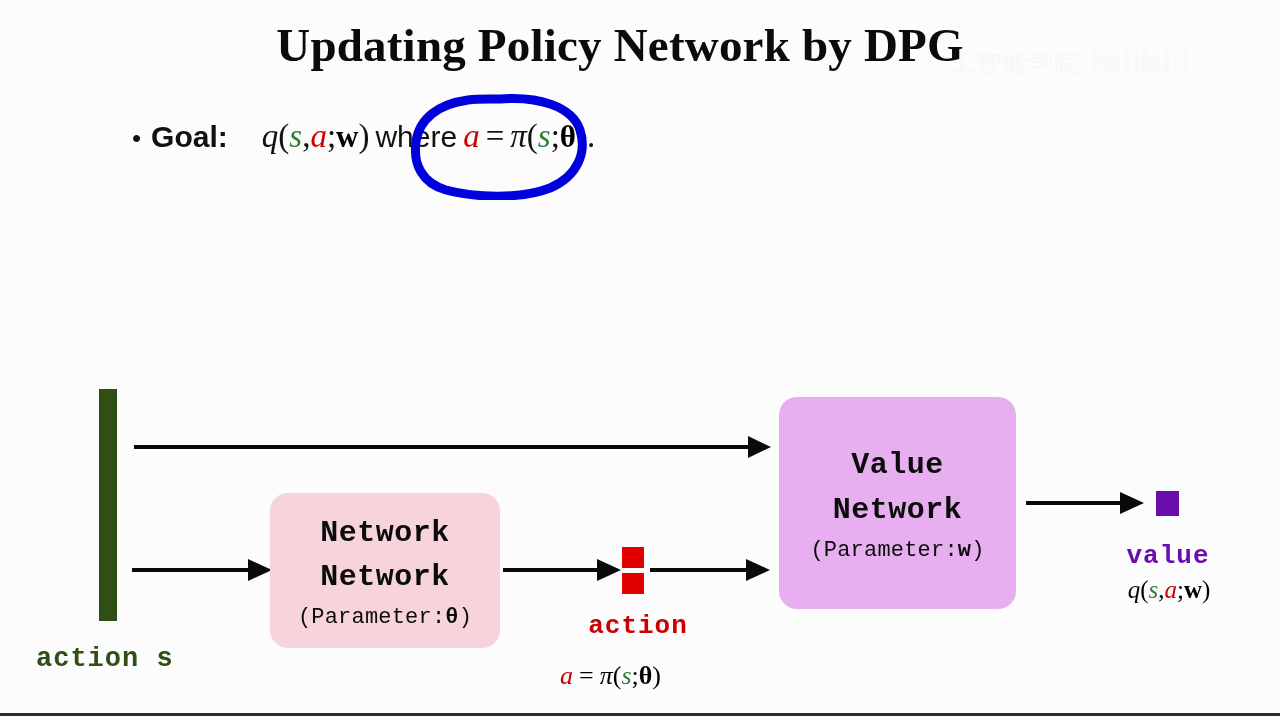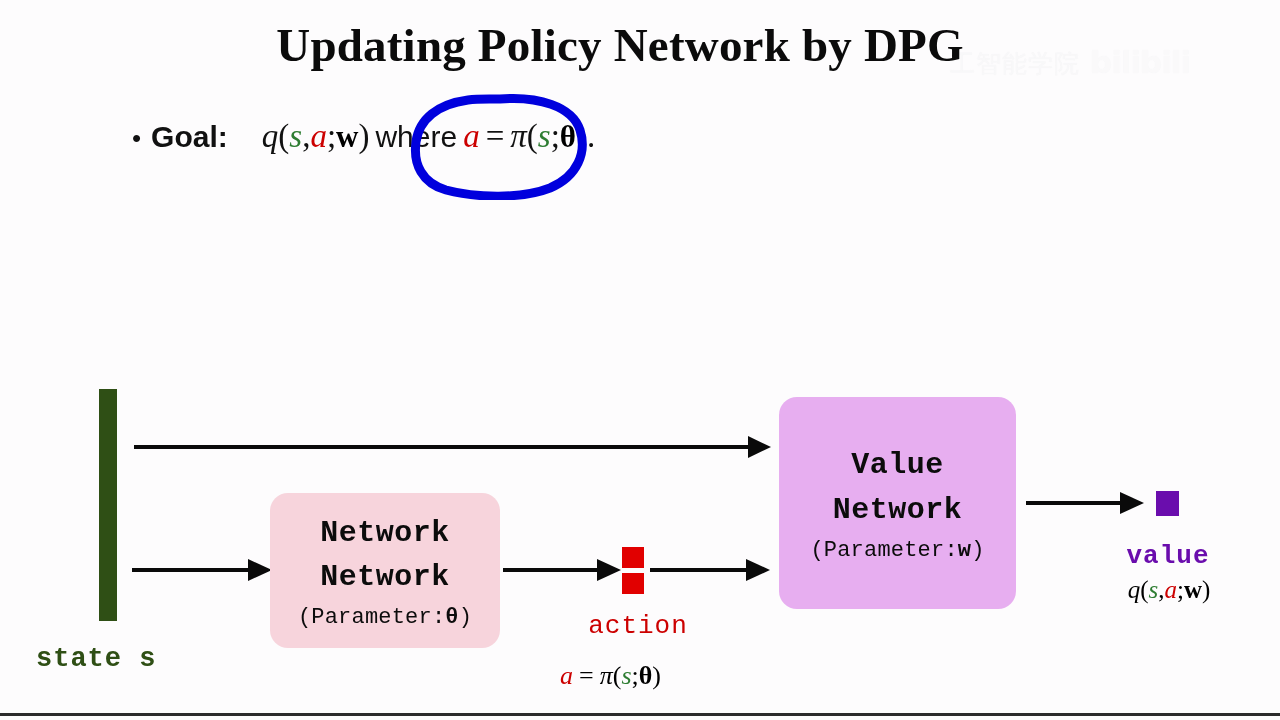--- a/index.html
+++ b/index.html
@@ -181,21 +181,21 @@
     background: #e10000;
   }
   #action-marker .sq.second { margin-top: 5px; }
   #action-label {
     position: absolute;
     left: 578px;
     top: 611px;
     width: 120px;
     text-align: center;
     font-family: "Liberation Mono", monospace;
-    font-weight: normal;
+    font-weight: bold;
     font-size: 26px;
     color: #cc0000;
     letter-spacing: 1px;
   }
   #action-formula {
     position: absolute;
     left: 560px;
     top: 645px;
     width: 160px;
     text-align: left;
@@ -278,21 +278,21 @@
     <path d="M 90 7
              C 128 4, 162 14, 170 38
              C 177 60, 168 84, 140 96
              C 112 107, 66 106, 36 98
              C 12 91, 3 72, 6 50
              C 9 27, 28 12, 58 8
              C 68 6.5, 79 7, 90 7 Z" fill="none" stroke="#0000dd" stroke-width="9" stroke-linecap="round" stroke-linejoin="round"></path>
   </svg>
 
   <div id="state-bar"></div>
-  <div id="state-label">state s</div>
+  <div id="state-label">action s</div>
 
   <svg class="arrow" style="left:130px; top:432px;" width="645" height="30" viewBox="0 0 645 30" xmlns="http://www.w3.org/2000/svg">
     <line x1="4" y1="15" x2="618" y2="15" stroke="#0a0a0a" stroke-width="4"></line>
     <polygon points="618,4 641,15 618,26" fill="#0a0a0a"></polygon>
   </svg>
 
   <svg class="arrow" style="left:128px; top:555px;" width="148" height="30" viewBox="0 0 148 30" xmlns="http://www.w3.org/2000/svg">
     <line x1="4" y1="15" x2="120" y2="15" stroke="#0a0a0a" stroke-width="4"></line>
     <polygon points="120,4 144,15 120,26" fill="#0a0a0a"></polygon>
   </svg>

